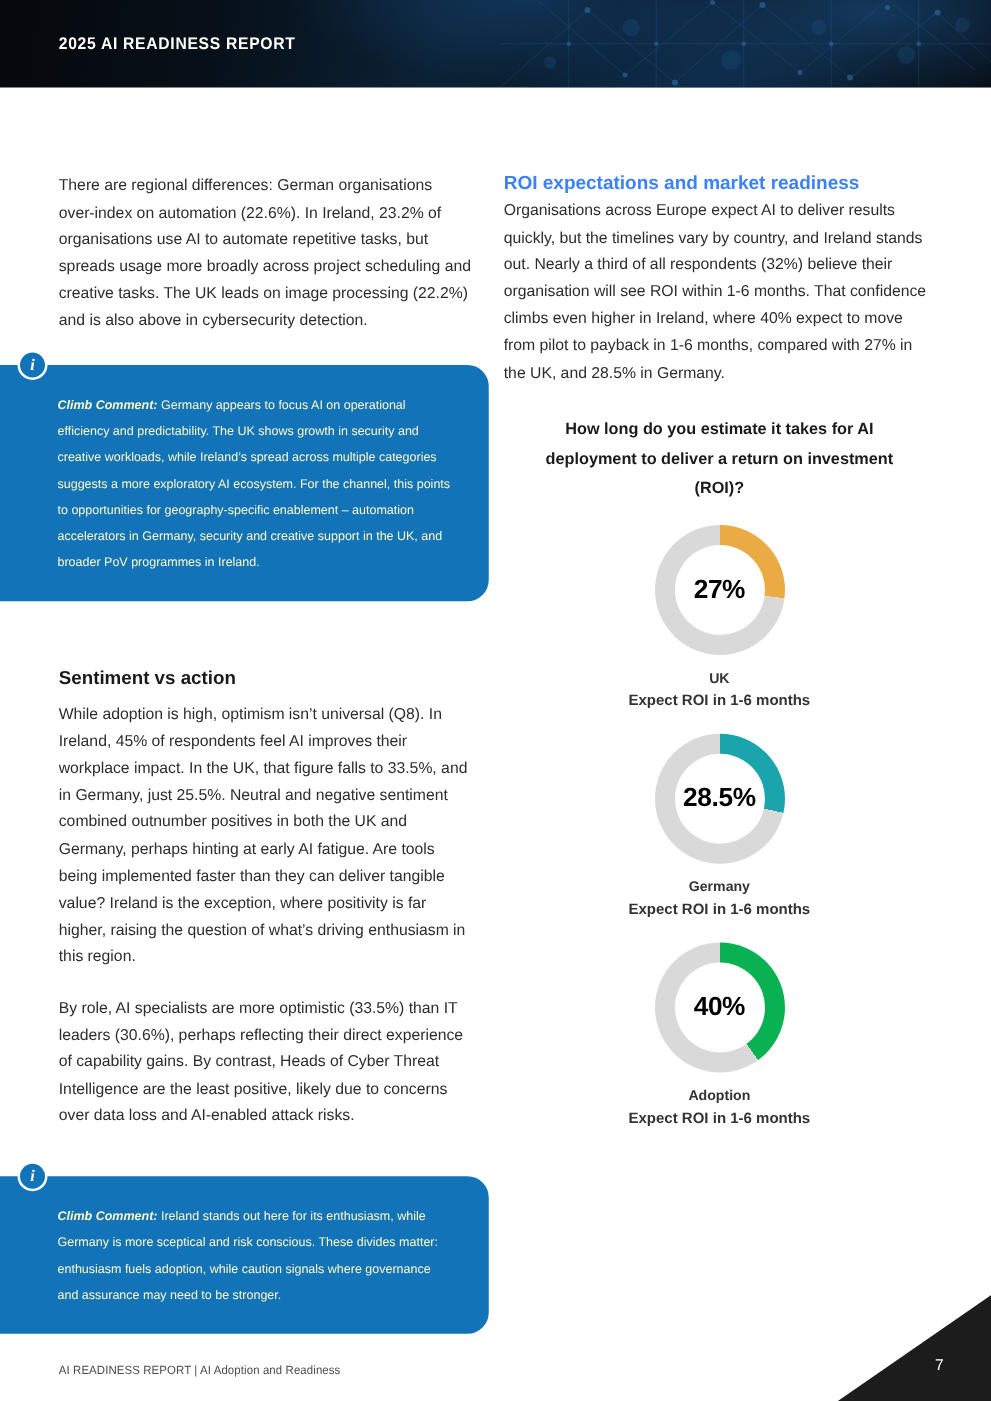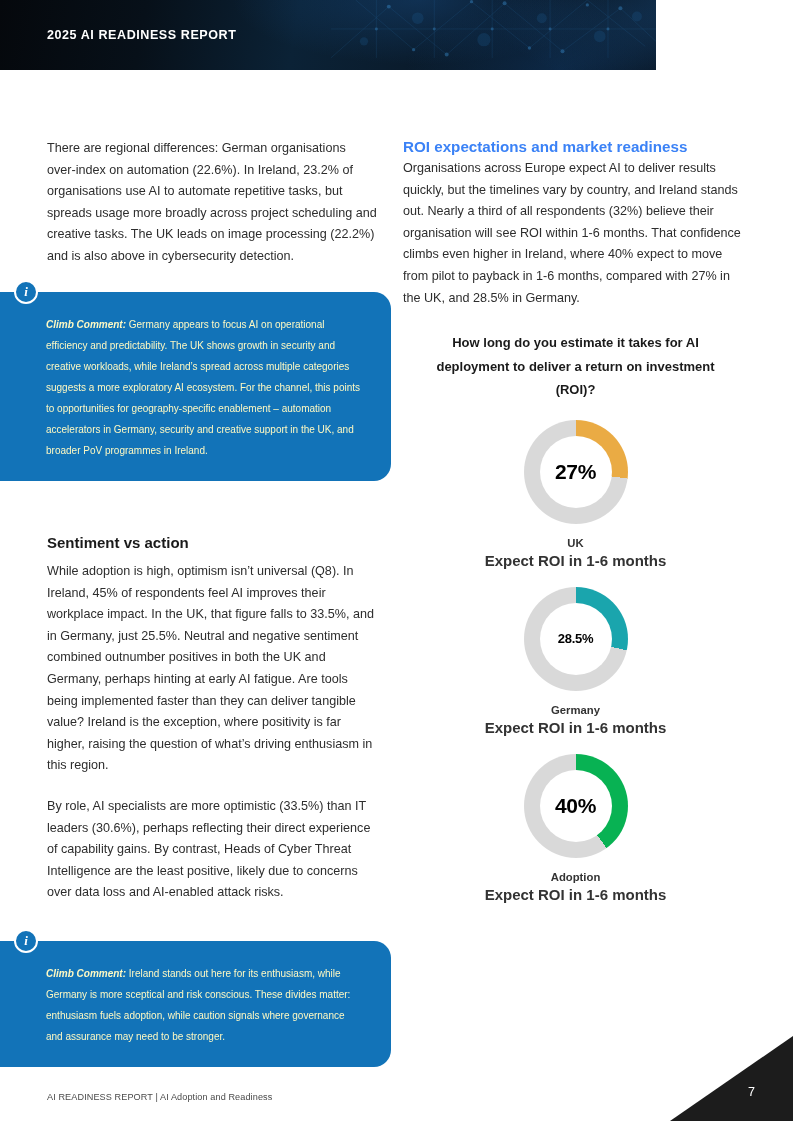--- a/index.html
+++ b/index.html
@@ -10,21 +10,21 @@
     background: #ffffff;
     font-family: "Liberation Sans", sans-serif;
     overflow: hidden;
     position: relative;
   }
 
   
   .header {
     position: absolute;
     top: 0; left: 0;
-    width: 656px;
+    width: 793px;
     height: 70px;
     background:
       radial-gradient(ellipse 300px 120px at 700px 10px, rgba(30,90,150,0.55), rgba(0,0,0,0) 70%),
       radial-gradient(ellipse 220px 110px at 560px 70px, rgba(20,70,125,0.45), rgba(0,0,0,0) 70%),
       radial-gradient(ellipse 260px 90px at 420px 0px, rgba(25,80,140,0.40), rgba(0,0,0,0) 72%),
       linear-gradient(100deg, #05080c 0%, #071019 22%, #0b2236 45%, #0a1c2d 62%, #05080c 100%);
     overflow: hidden;
   }
   .hdr-net {
     position: absolute;
@@ -180,29 +180,29 @@
     display: flex;
     align-items: center;
     justify-content: center;
   }
   .donut-value {
     font-size: 21px;
     font-weight: bold;
     color: #000000;
     letter-spacing: -0.3px;
   }
-  .donut-value.small { font-size: 13px; }
+  .donut-value.small { font-size: 21px; }
   .donut-label {
     margin-top: 11px;
     font-size: 11.3px;
     font-weight: bold;
     color: #333333;
     line-height: 17px;
   }
-  .donut-label .sub { display: block; font-size: 15px; }
+  .donut-label .sub { display: block; font-size: 12px; }
 
   
   .footer-text {
     position: absolute;
     left: 47px;
     bottom: 19px;
     font-size: 9.6px;
     color: #4a4a4a;
     letter-spacing: 0.1px;
     transform: scaleX(0.95);

